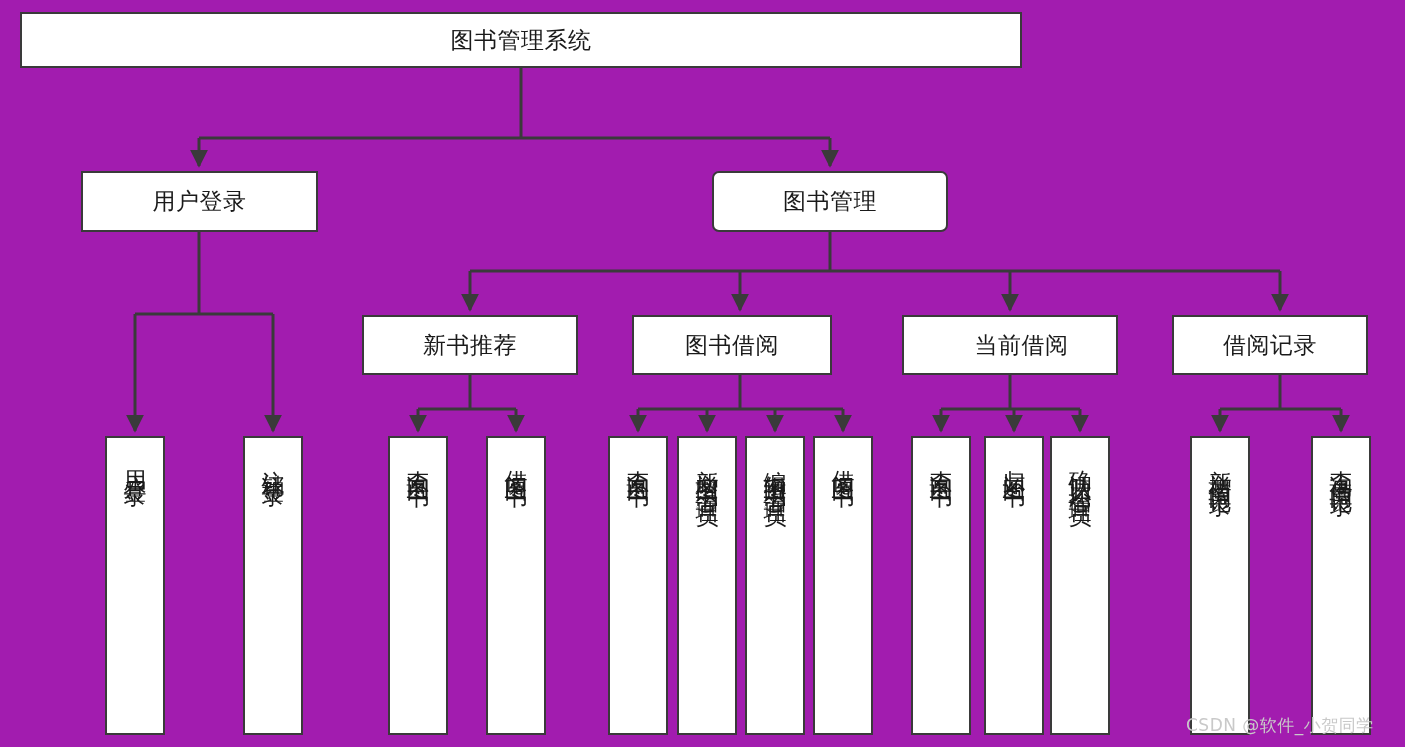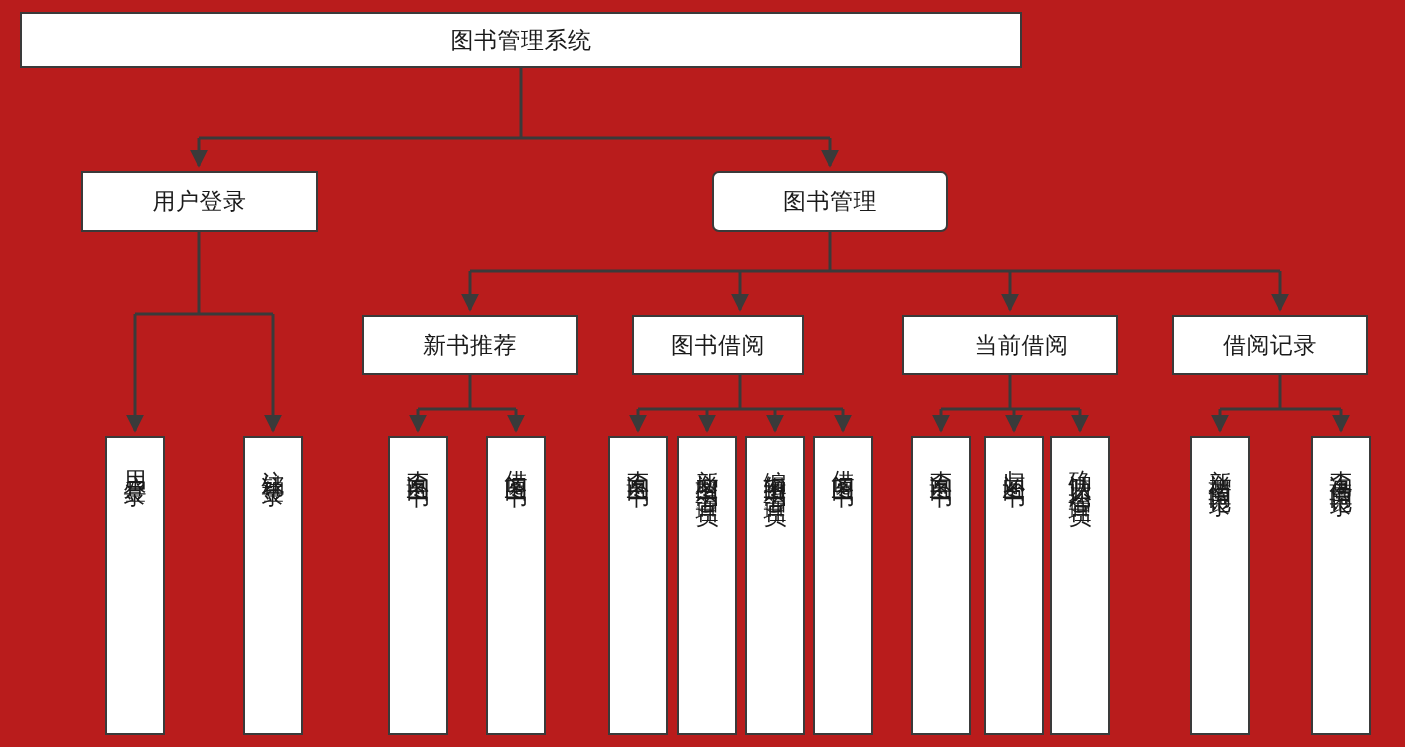--- a/index.html
+++ b/index.html
@@ -7,21 +7,21 @@
     padding: 0;
     background: #ffffff;
   }
   body {
     font-family: "DejaVu Sans", "Liberation Sans", sans-serif;
   }
   #canvas {
     position: relative;
     width: 1405px;
     height: 747px;
-    background: #b91c1c;
+    background: #a21caf;
     overflow: hidden;
   }
   #edges {
     position: absolute;
     left: 0;
     top: 0;
     width: 1405px;
     height: 747px;
   }
   .node {
@@ -115,21 +115,21 @@
       <path d="M 1341 409 L 1341 431" marker-end="url(#arrow)"></path>
     </g>
   </svg>
 
   <div class="node horiz root" style="left: 20px; top: 12px; width: 1002px; height: 56px;">图书管理系统</div>
 
   <div class="node horiz" style="left: 81px; top: 171px; width: 237px; height: 61px;">用户登录</div>
   <div class="node horiz" style="left: 712px; top: 171px; width: 236px; height: 61px; border-radius: 7px;">图书管理</div>
 
   <div class="node horiz" style="left: 362px; top: 315px; width: 216px; height: 60px;">新书推荐</div>
-  <div class="node horiz" style="left: 632px; top: 315px; width: 172px; height: 60px;">图书借阅</div>
+  <div class="node horiz" style="left: 632px; top: 315px; width: 200px; height: 60px;">图书借阅</div>
   <div class="node horiz" style="left: 902px; top: 315px; width: 216px; height: 60px; padding-left: 23px;">当前借阅</div>
   <div class="node horiz" style="left: 1172px; top: 315px; width: 196px; height: 60px;">借阅记录</div>
 
   <div class="node vert" style="left: 105px; top: 436px; width: 60px; height: 299px;">
     <span class="vlabel">用户登录</span>
   </div>
   <div class="node vert" style="left: 243px; top: 436px; width: 60px; height: 299px;">
     <span class="vlabel">注销登录</span>
   </div>
   <div class="node vert" style="left: 388px; top: 436px; width: 60px; height: 299px;">
@@ -159,14 +159,15 @@
   <div class="node vert" style="left: 1050px; top: 436px; width: 60px; height: 299px;">
     <span class="vlabel">确认归还（管理员）</span>
   </div>
   <div class="node vert" style="left: 1190px; top: 436px; width: 60px; height: 299px;">
     <span class="vlabel">新增借阅记录</span>
   </div>
   <div class="node vert" style="left: 1311px; top: 436px; width: 60px; height: 299px;">
     <span class="vlabel">查询借阅记录</span>
   </div>
 
+  <div class="watermark" style="left:1186px; top:714px;">CSDN @软件_小贺同学</div>
 
 </div>
 
 </body></html>

